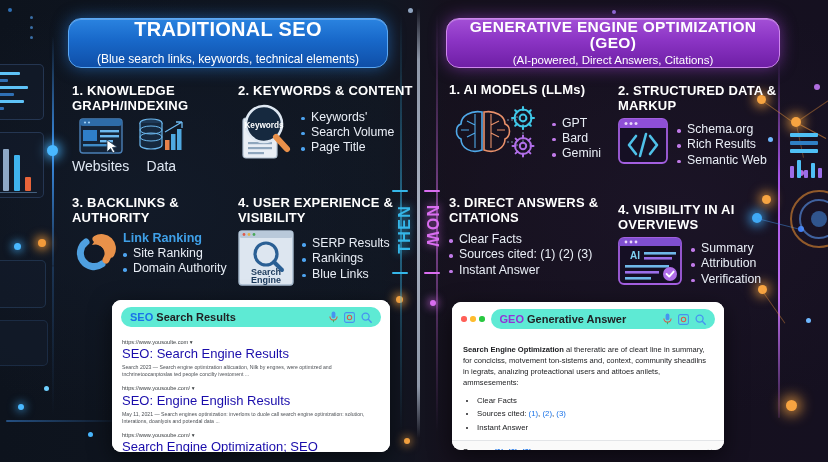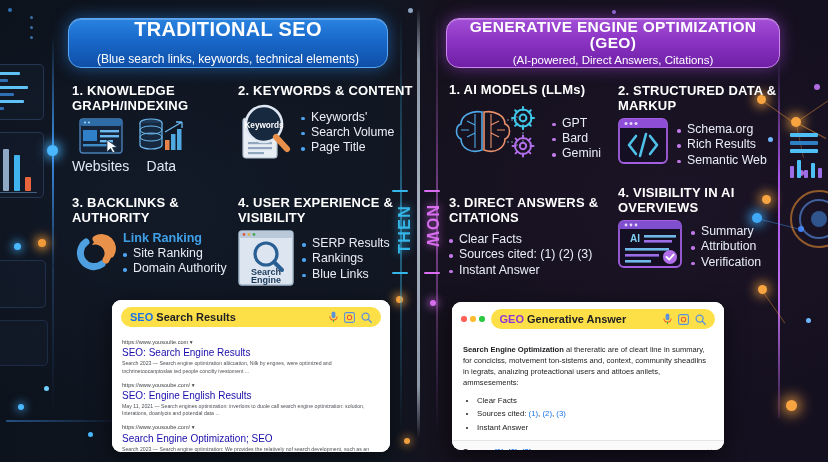--- a/index.html
+++ b/index.html
@@ -76,31 +76,31 @@
         text-shadow:0 0 8px rgba(60,190,240,.8);}
   #now{left:423px;top:205px;color:#d96ef0;text-shadow:0 0 8px rgba(220,110,240,.8);}
   .tick{position:absolute;width:16px;height:2px;border-radius:2px;}
 
   
   .card{position:absolute;background:#fff;border-radius:9px;overflow:hidden;
         box-shadow:0 6px 22px rgba(0,0,0,.55);}
   .cardtop{display:flex;align-items:center;gap:6px;padding:7px 9px 6px 9px;background:#fff;}
   .dots{display:flex;gap:3.5px;}
   .dot{width:5.5px;height:5.5px;border-radius:50%;}
-  .omnibox{flex:1;display:flex;align-items:center;gap:6px;background:#fde047;
+  .omnibox{flex:1;display:flex;align-items:center;gap:6px;background:#5eead4;
            border-radius:13px;padding:4px 9px;}
   .omnitext{flex:1;font-size:11px;color:#202124;font-weight:bold;}
   .omnitext .hl{color:#1a73e8;}
   .omnitext .hlv{color:#9334d6;}
   .oicon{opacity:.85;display:flex;align-items:center;}
 
   .results{padding:6px 10px 8px 10px;background:#fff;}
   .res{margin-bottom:7px;}
   .res .url{font-size:5.6px;color:#3c4043;line-height:1.25;}
-  .res .ttl{font-size:10px;color:#1a0dab;line-height:1.3;margin-top:.5px;}
+  .res .ttl{font-size:13px;color:#1a0dab;line-height:1.3;margin-top:.5px;}
   .res .snip{font-size:5.2px;color:#4d5156;line-height:1.35;margin-top:1px;}
 
   .ans{padding:9px 11px 6px 11px;background:#fff;}
   .ans p{margin:0;font-size:7.6px;line-height:1.45;color:#202124;}
   .ans p b{font-weight:bold;}
   .ans ul{margin:6px 0 0 0;padding-left:14px;}
   .ans li{font-size:7.8px;line-height:1.7;color:#202124;}
   .cite{color:#1a73e8;}
   .srcbar{border-top:1px solid #e3e5e8;background:#fafafa;padding:6px 11px;
           display:flex;align-items:center;justify-content:space-between;}
@@ -355,21 +355,21 @@
 
   <div class="quad" style="left:449px;top:196px;width:175px;">
     <div class="qtitle">3. DIRECT ANSWERS &amp; CITATIONS</div>
     <ul class="bullets violet" style="margin-top:7px;">
       <li>Clear Facts</li>
       <li>Sources cited: (1) (2) (3)</li>
       <li>Instant Answer</li>
     </ul>
   </div>
 
-  <div class="quad" style="left:618px;top:186px;width:180px;">
+  <div class="quad" style="left:618px;top:203px;width:180px;">
     <div class="qtitle">4. VISIBILITY IN AI OVERVIEWS</div>
     <div class="qbody" style="margin-top:5px;gap:9px;">
       <svg width="64" height="48" viewBox="0 0 64 48">
         <rect x="1" y="1" width="62" height="46" rx="5" fill="#150f24" stroke="#a35fe0" stroke-width="1.8"></rect>
         <rect x="1" y="1" width="62" height="8" rx="5" fill="#7f4fd0"></rect>
         <rect x="1" y="6" width="62" height="3" fill="#7f4fd0"></rect>
         <circle cx="8" cy="5" r="1.4" fill="#e8d8f8"></circle>
           <circle cx="13" cy="5" r="1.4" fill="#e8d8f8"></circle>
           <circle cx="18" cy="5" r="1.4" fill="#e8d8f8"></circle>
         <text x="12" y="22" font-size="10" font-weight="bold" fill="#7fd0f0" font-family="Liberation Sans, sans-serif">AI</text>

